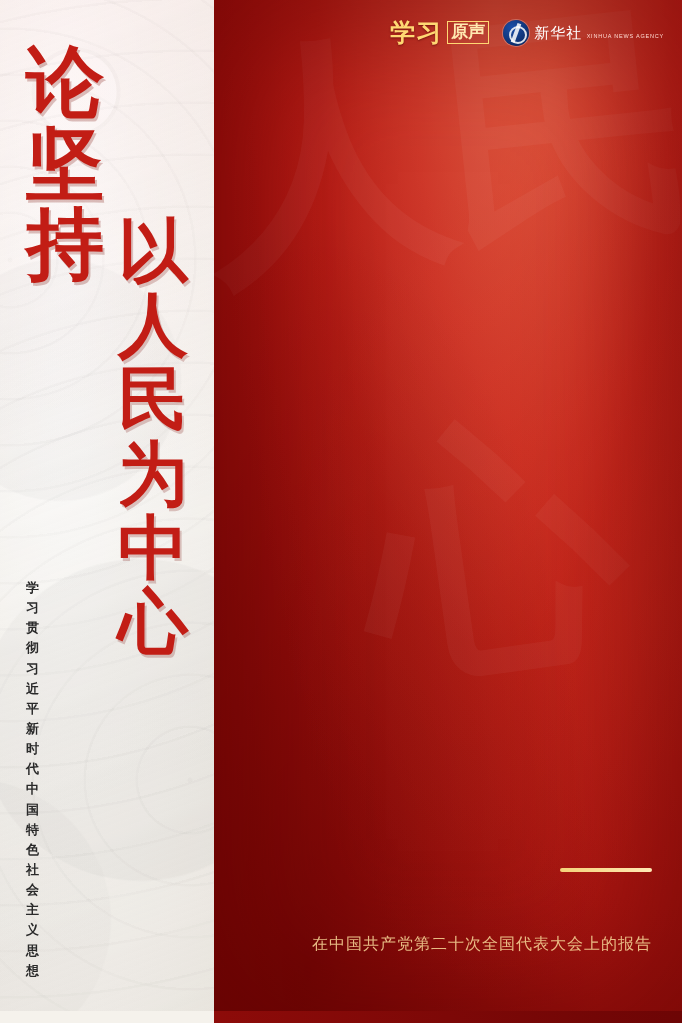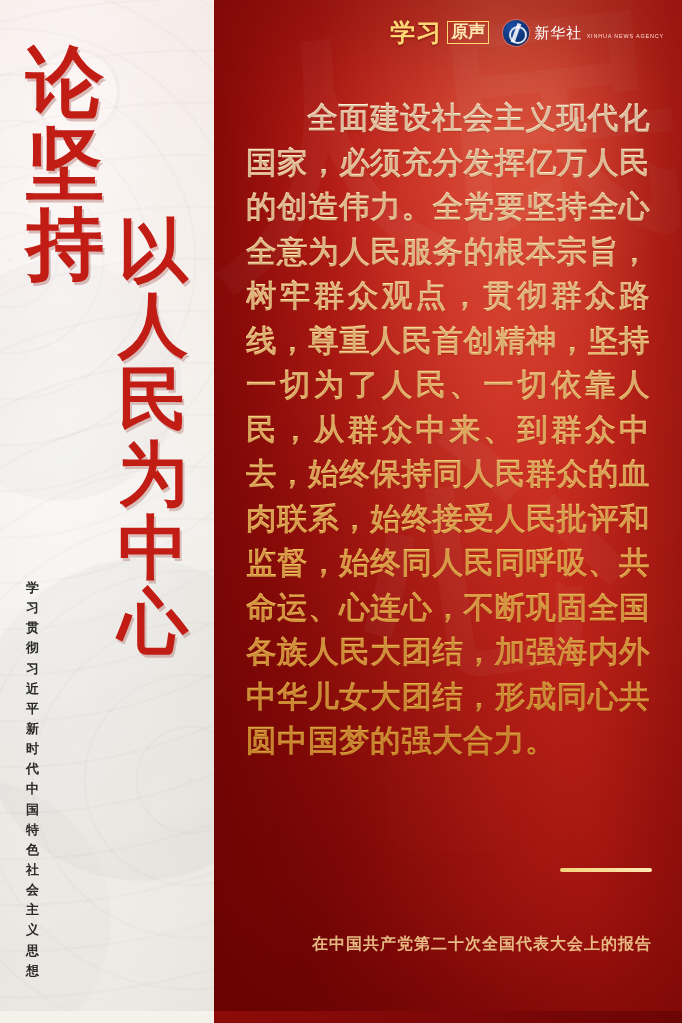--- a/index.html
+++ b/index.html
@@ -268,21 +268,21 @@
     font-family: "DejaVu Sans", "Liberation Sans", sans-serif;
   }
 
   .source-line {
     position: absolute;
     right: 30px;
     top: 934px;
     font-size: 16px;
     letter-spacing: 1px;
     color: #f0c98e;
-    font-weight: 700;
+    font-weight: 400;
     opacity: .92;
     font-family: "DejaVu Sans", "Liberation Sans", sans-serif;
   }
 
   .bottom-bar {
     position: absolute;
     left: 0; bottom: 0;
     width: 682px; height: 12px;
     background: linear-gradient(90deg, #f5f2ec 0%, #f5f2ec 31.4%, #8d0b09 31.4%, #6d0505 100%);
   }
@@ -348,21 +348,20 @@
       </div>
       <div class="logo-xinhua">
         <span class="xh-emblem"></span>
         <span class="xh-text">
           <span class="cn">新华社</span>
           <span class="en">XINHUA NEWS AGENCY</span>
         </span>
       </div>
     </div>
 
-    <div class="quote">全面建设社会主义现代化国家，必须充分发挥亿万人民的创造伟力。全党要坚持全心全意为人民服务的根本宗旨，树牢群众观点，贯彻群众路线，尊重人民首创精神，坚持一切为了人民、一切依靠人民，从群众中来、到群众中去，始终保持同人民群众的血肉联系，始终接受人民批评和监督，始终同人民同呼吸、共命运、心连心，不断巩固全国各族人民大团结，加强海内外中华儿女大团结，形成同心共圆中国梦的强大合力。</div>
 
     <div class="signature-row">
       <span class="sig-dash"></span>
     </div>
 
     <div class="source-line">在中国共产党第二十次全国代表大会上的报告</div>
   </div>
 
   <div class="bottom-bar"></div>
 </div>

